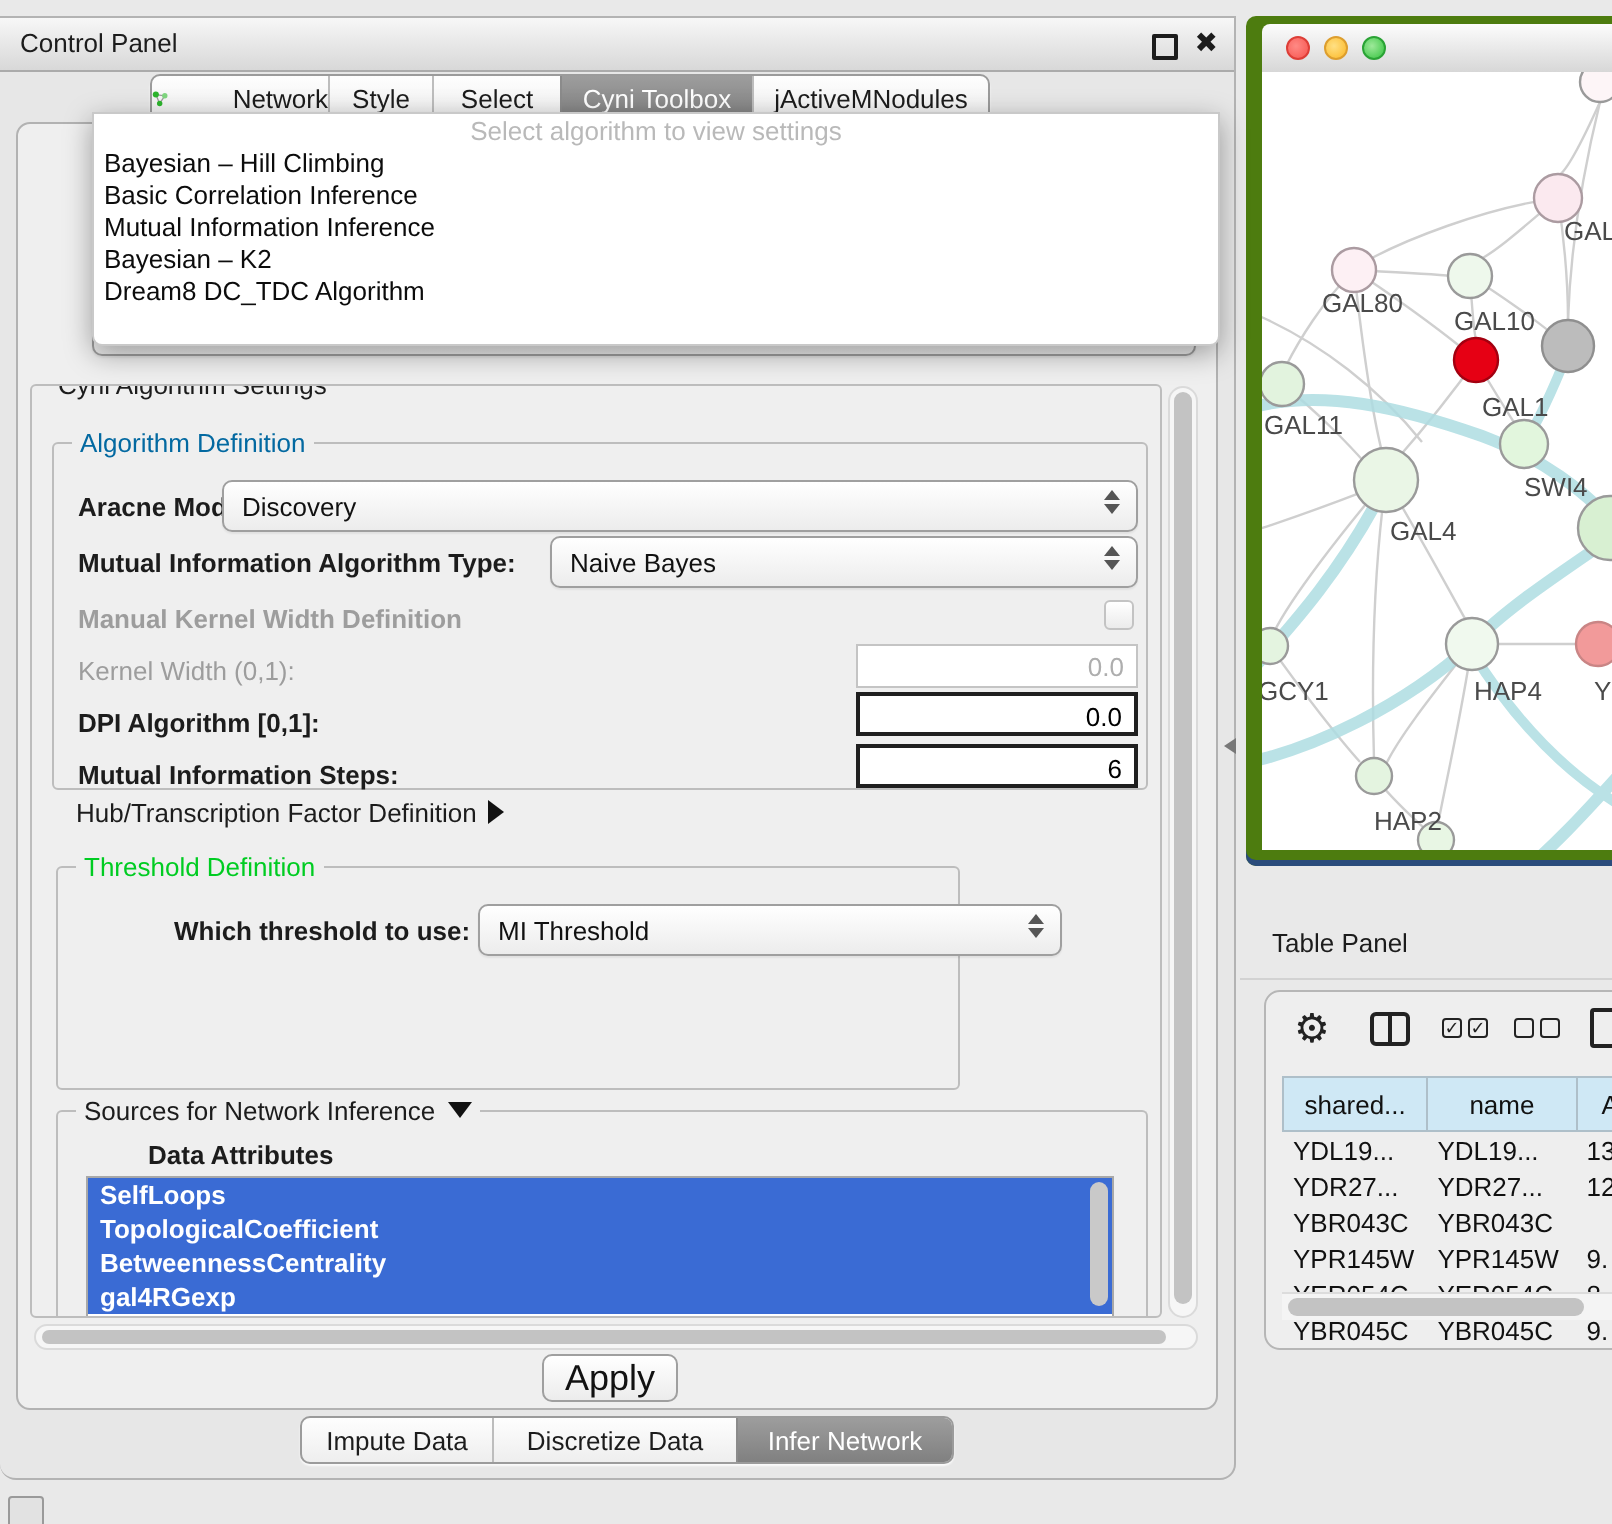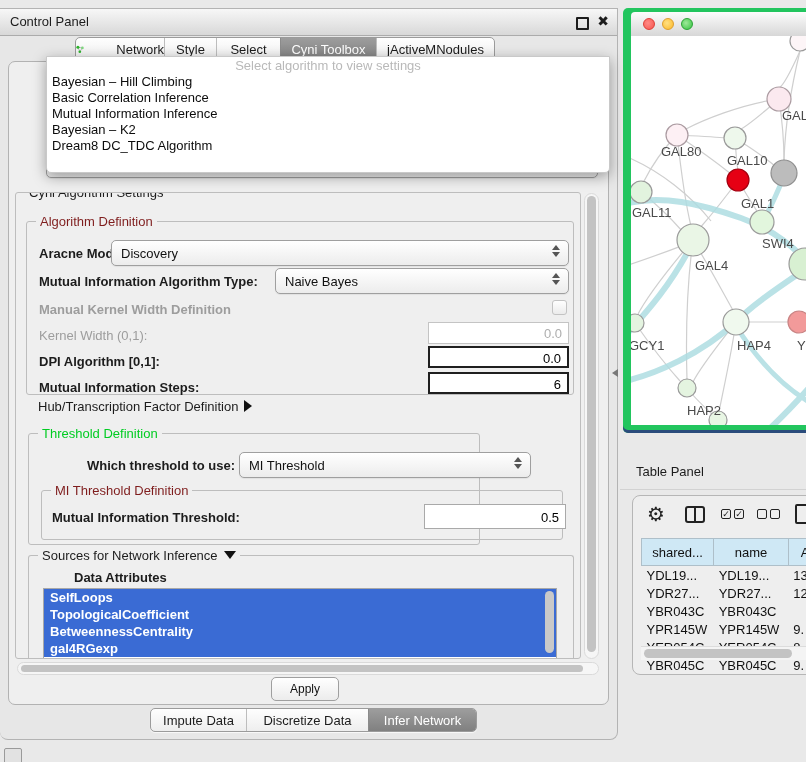--- a/index.html
+++ b/index.html
@@ -27,21 +27,21 @@
   
   .combo{position:absolute;border:1px solid #9f9f9f;border-radius:5px;height:26px;box-sizing:border-box;
          background:linear-gradient(#ffffff,#ececec);font-size:13px;color:#111;
          display:flex;align-items:center;padding-left:9px;box-shadow:0 1px 1px rgba(0,0,0,.06);}
   .combo .updown{position:absolute;right:8px;top:4px;display:flex;flex-direction:column;gap:2px;}
   .combo .tup{width:0;height:0;border-left:4px solid transparent;border-right:4px solid transparent;border-bottom:5px solid #555;}
   .combo .tdn{width:0;height:0;border-left:4px solid transparent;border-right:4px solid transparent;border-top:5px solid #555;}
   
   .grp{position:absolute;border:1px solid #bdbdbd;border-radius:3px;box-sizing:border-box;}
   .grp>.gtitle{position:absolute;top:-8px;left:9px;background:#efefef;padding:0 4px;font-size:13px;color:#1c1c1c;white-space:nowrap;}
-  .gtitle.blue{color:#7f1d1d;text-align:right;}
+  .gtitle.blue{color:#0369a1;text-align:right;}
   .gtitle.green{color:#00cc22;}
   .lbl{position:absolute;font-size:13px;color:#1c1c1c;white-space:nowrap;}
   .b{font-weight:bold;}
   .dis{color:#9d9d9d;}
   .tfield{position:absolute;background:#fff;font-size:13px;text-align:right;box-sizing:border-box;
           padding:3px 6px 0 0;height:22px;}
   .tfield.light{border:1px solid #c4c4c4;color:#aeaeae;}
   .tfield.dark{border:2px solid #1f1f1f;color:#000;}
   .tfield.norm{border:1px solid #a9a9a9;color:#000;}
   .checkbox{position:absolute;width:15px;height:15px;border:1px solid #c3c3c3;border-radius:3px;
@@ -50,29 +50,29 @@
   .tri-down{display:inline-block;width:0;height:0;border-left:6px solid transparent;border-right:6px solid transparent;border-top:8px solid #111;vertical-align:1px;margin-left:6px;}
   
   .attrlist{position:absolute;background:#fff;border:1px solid #a8a8a8;box-sizing:border-box;overflow:hidden;}
   .attrlist .item{height:17px;line-height:17px;background:#3a6bd4;color:#fff;font-size:13px;padding-left:6px;font-weight:bold;}
   .attrlist .vthumb{position:absolute;right:2px;top:2px;width:9px;height:62px;background:#c9c9c9;border-radius:5px;}
   
   .sbar{position:absolute;background:#f6f6f6;border:1px solid #dadada;border-radius:8px;box-sizing:border-box;}
   .sthumb{position:absolute;background:#c3c3c3;border-radius:5px;}
   
   .pushbtn{position:absolute;height:24px;border:1px solid #9f9f9f;border-radius:5px;background:linear-gradient(#ffffff,#ececec);
-           font-size:12px;color:#111;display:flex;align-items:center;justify-content:center;box-sizing:border-box;}
+           font-size:18px;color:#111;display:flex;align-items:center;justify-content:center;box-sizing:border-box;}
   
   .popup{position:absolute;left:18px;top:56px;width:562px;height:115px;background:#fff;
          border:1px solid #c9c9c9;border-radius:0 0 5px 5px;box-shadow:0 4px 14px rgba(0,0,0,.35);z-index:50;margin-left:28px;}
   .popup .prompt{height:17px;line-height:17px;text-align:center;color:#b9b9b9;font-size:13px;}
   .popup .pitem{height:16px;line-height:16px;font-size:13px;color:#0c0c0c;padding-left:5px;white-space:nowrap;}
   .popup .pitem.bold{font-weight:bold;}
   
-  .netwin{position:absolute;left:623px;top:8px;width:183px;height:425px;background:#22c55e;
+  .netwin{position:absolute;left:623px;top:8px;width:183px;height:425px;background:#4d7c0f;
           border-radius:5px 0 0 5px;box-shadow:inset 0 -3px 0 #2b4c7c;}
   .net-titlebar{position:absolute;left:8px;top:4px;right:0;height:24px;background:linear-gradient(#fcfcfc,#d7d7d7);
                 border-radius:4px 0 0 0;border-bottom:1px solid #b5b5b5;}
   .tl{position:absolute;top:6px;width:12px;height:12px;border-radius:50%;box-sizing:border-box;}
   .tl.red{left:12px;background:radial-gradient(circle at 4px 4px,#ff8a85,#f6544e);border:1px solid #dd3e37;}
   .tl.yel{left:31px;background:radial-gradient(circle at 4px 4px,#ffe084,#fcb826);border:1px solid #dd9e2e;}
   .tl.grn{left:50px;background:radial-gradient(circle at 4px 4px,#9ee99a,#35c33f);border:1px solid #2aa335;}
   .netcanvas{position:absolute;left:8px;top:28px;right:0;bottom:8px;background:#fff;overflow:hidden;}
   
   .tp-bar{position:absolute;left:620px;top:455px;width:186px;height:34px;background:#e9e9e9;border-bottom:1px solid #d2d2d2;}
@@ -181,25 +181,20 @@
       <div class="grp" style="left:12px;top:240px;width:452px;height:112px;">
         <span class="gtitle green">Threshold Definition</span>
         <span class="lbl b" style="left:58px;top:24px;">Which threshold to use:</span>
         <div class="combo" style="left:210px;top:18px;width:292px;">
           <span>MI Threshold</span>
           <span class="updown">
               <span class="tup"></span>
               <span class="tdn"></span>
             </span>
         </div>
-        <div class="grp" style="left:12px;top:56px;width:522px;height:50px;">
-          <span class="gtitle blue">MI Threshold Definition</span>
-          <span class="lbl b" style="left:10px;top:19px;">Mutual Information Threshold:</span>
-          <div class="tfield norm" style="left:382px;top:13px;width:142px;height:25px;padding-top:5px;">0.5</div>
-        </div>
       </div>
 
       <div class="grp" style="left:12px;top:362px;width:546px;height:130px;border-bottom:none;">
         <span class="gtitle"><span>Sources for Network Inference</span><span class="tri-down"></span></span>
         <span class="lbl b" style="left:10px;top:14px;padding-left:35px;">Data Attributes</span>
         <div class="attrlist" style="left:14px;top:32px;width:514px;height:96px;">
           <div class="item">SelfLoops</div>
           <div class="item">TopologicalCoefficient</div>
           <div class="item">BetweennessCentrality</div>
           <div class="item">gal4RGexp</div>

